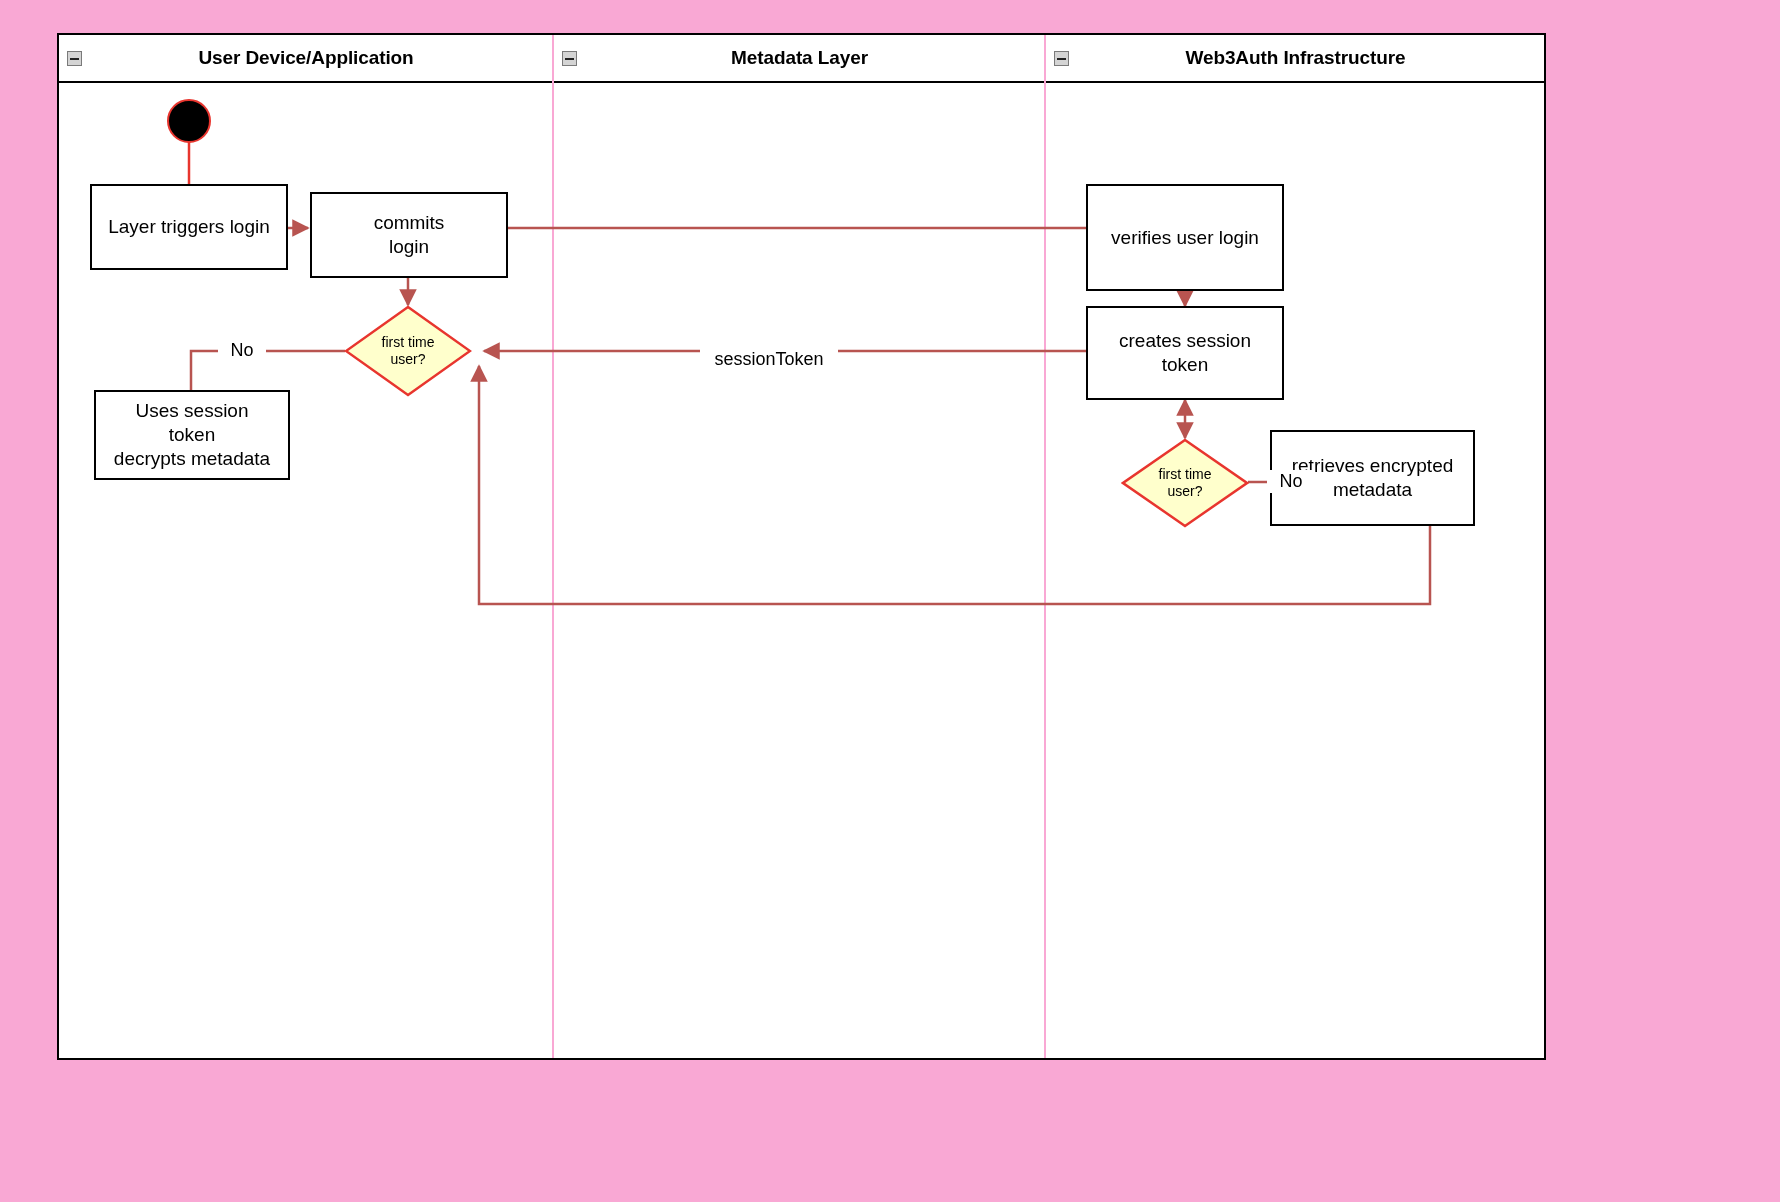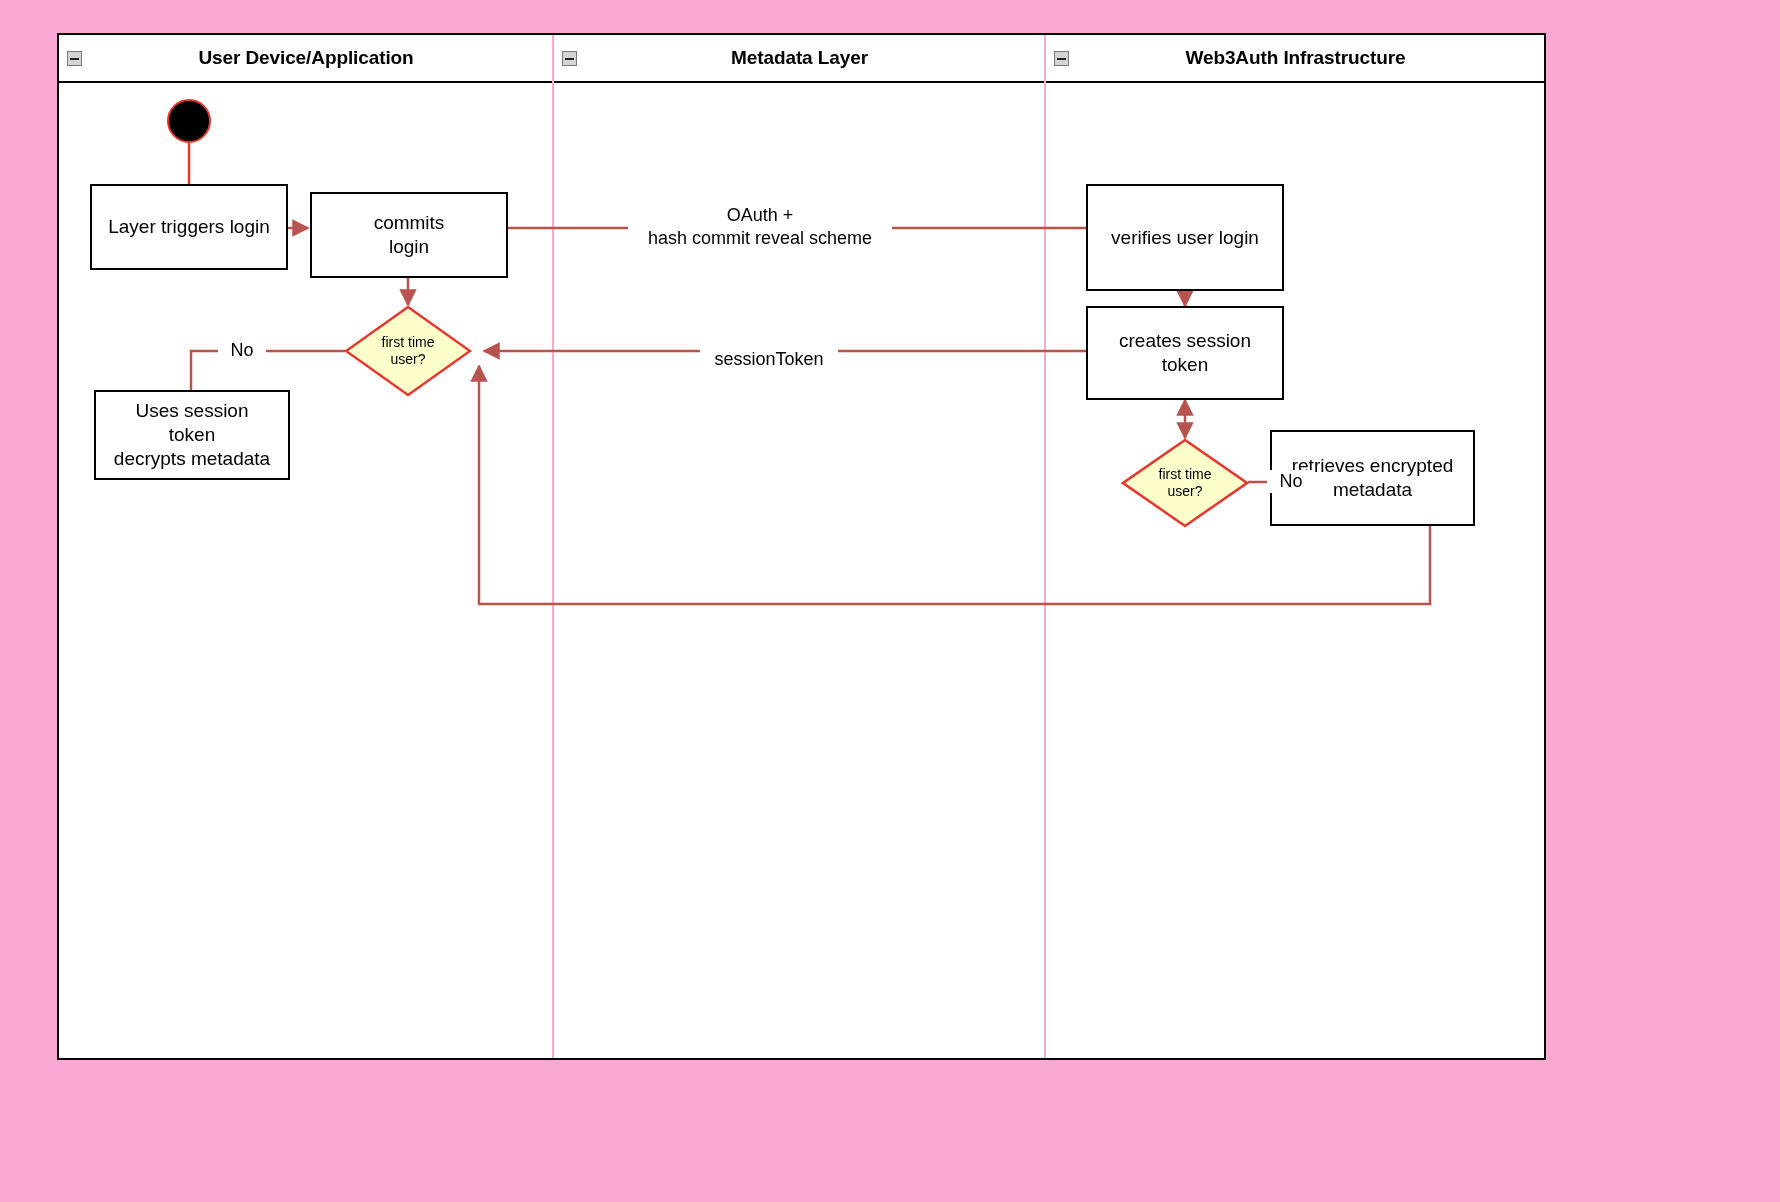--- a/index.html
+++ b/index.html
@@ -235,22 +235,20 @@
     </svg>
     <div class="decision-label" style="white-space:pre-line;">first time
 user?</div>
   </div>
 
   <div class="node activity" style="left:1270px; top:430px; width:205px; height:96px; white-space:pre-line;">
     <span style="white-space:pre-line;">retrieves encrypted
 metadata</span>
   </div>
 
-  <div class="edge-label" style="left:628px; top:204px; width:256px;">OAuth +
-hash commit reveal scheme</div>
 
   <div class="edge-label" style="left:700px; top:348px; width:130px;">sessionToken</div>
 
   <div class="edge-label" style="left:218px; top:339px; width:40px;">No</div>
 
   <div class="edge-label" style="left:1267px; top:470px; width:40px;">No</div>
 
 </div>
 
 </body></html>

